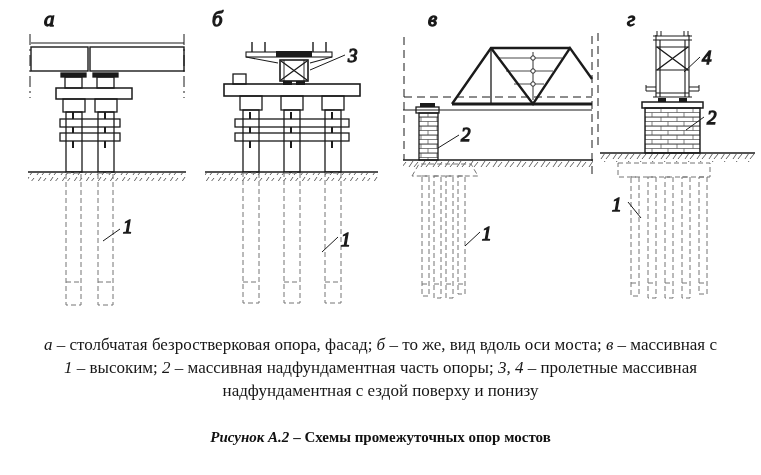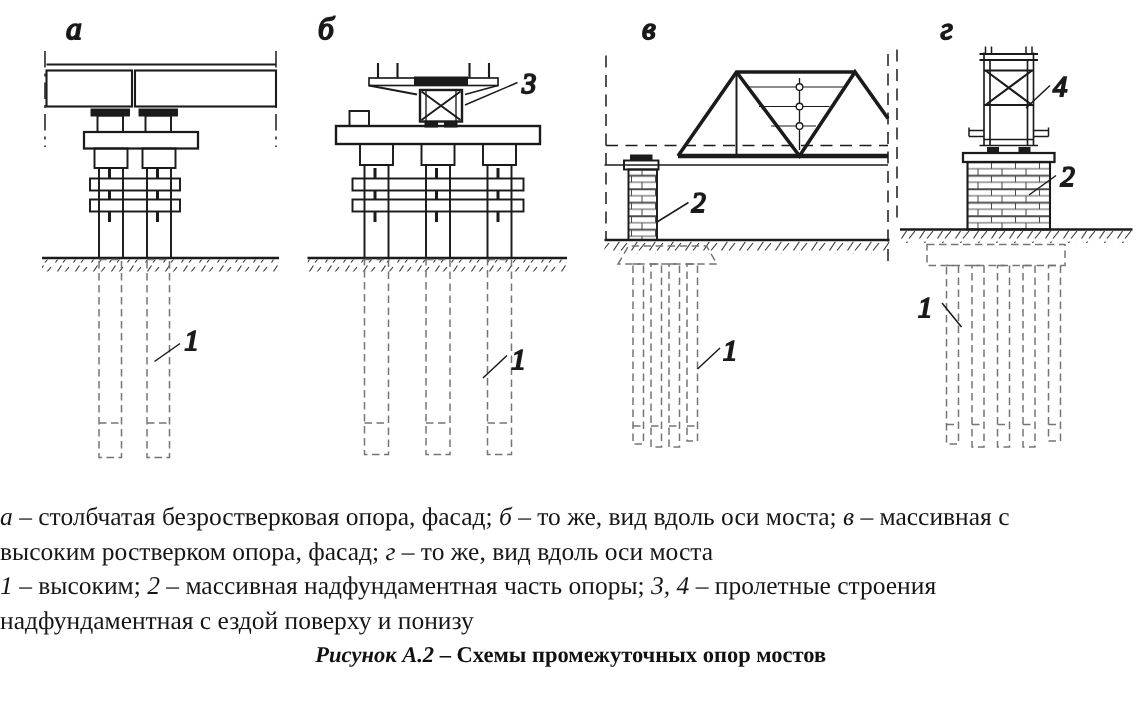--- a/index.html
+++ b/index.html
@@ -1,21 +1,21 @@
 <!DOCTYPE html>
 <html><head>
 <meta charset="utf-8">
 <style>
   html,body{margin:0;padding:0;background:#ffffff;}
   .page{position:relative;width:761px;height:475px;background:#fff;overflow:hidden;
         font-family:"Liberation Serif", serif;color:#1b1b1b;}
   svg{display:block;}
   .plet{font:italic 21px "Liberation Serif", serif;fill:#141414;}
   .plbl{font:italic 19px "Liberation Serif", serif;fill:#141414;}
-  .caption{position:absolute;left:0;top:333px;width:761px;}
+  .caption{position:absolute;left:0;top:333px;width:761px;text-align:center;}
   .cap-line{margin:0;font-size:17px;line-height:23px;color:#161616;}
   .fig-title{position:absolute;left:0;top:429px;width:761px;text-align:center;
              font-size:15px;font-weight:bold;color:#111;}
   .it{font-style:italic;}
   .b{font-weight:bold;}
 </style>
 </head>
 <body>
 
 <div class="page">
@@ -161,20 +161,19 @@
       <rect x="699" y="177" width="8" height="117"></rect>
       <path d="M631,283 H639 M648,283 H656 M665,283 H673 M682,283 H690 M699,283 H707"></path>
     </g>
     <path d="M628,202 L641,218" stroke-width="1"></path>
     <text class="plbl" x="612" y="211">1</text>
   </g>
 </svg>
 
 <div class="caption">
   <p class="cap-line"><span class="it">а</span><span> – столбчатая безростверковая опора, фасад; </span><span class="it">б</span><span> – то же, вид вдоль оси моста; </span><span class="it">в</span><span> – массивная с</span></p>
-  <p class="cap-line"><span>высоким ростверком опора, фасад; </span><span class="it">г</span><span> – то же, вид вдоль оси моста</span></p>
-  <p class="cap-line"><span class="it">1</span><span> – высоким; </span><span class="it">2</span><span> – массивная надфундаментная часть опоры; </span><span class="it">3, 4</span><span> – пролетные строения</span></p>
+  <p class="cap-line"><span class="it">1</span><span> – высоким; </span><span class="it">2</span><span> – массивная надфундаментная часть опоры; </span><span class="it">3, 4</span><span> – пролетные массивная</span></p>
   <p class="cap-line"><span>надфундаментная с ездой поверху и понизу</span></p>
 </div>
 
 <div class="fig-title"><span class="it b">Рисунок А.2</span><span class="b"> – Схемы промежуточных опор мостов</span></div>
 
 </div>
 
 </body></html>

